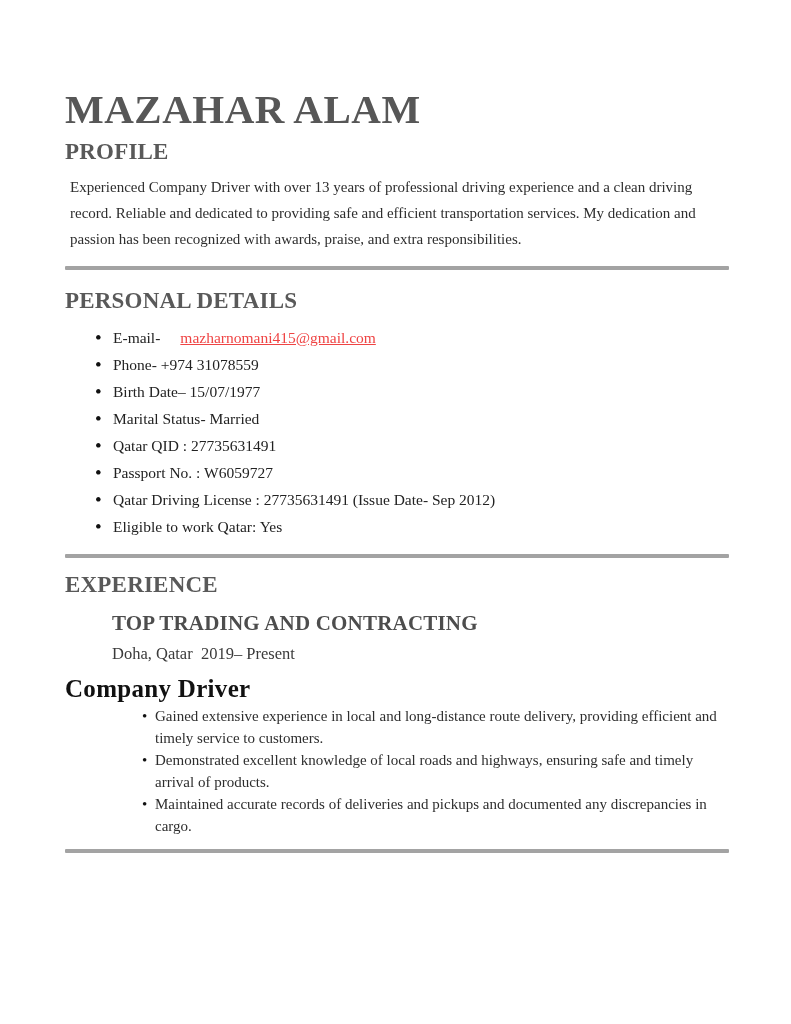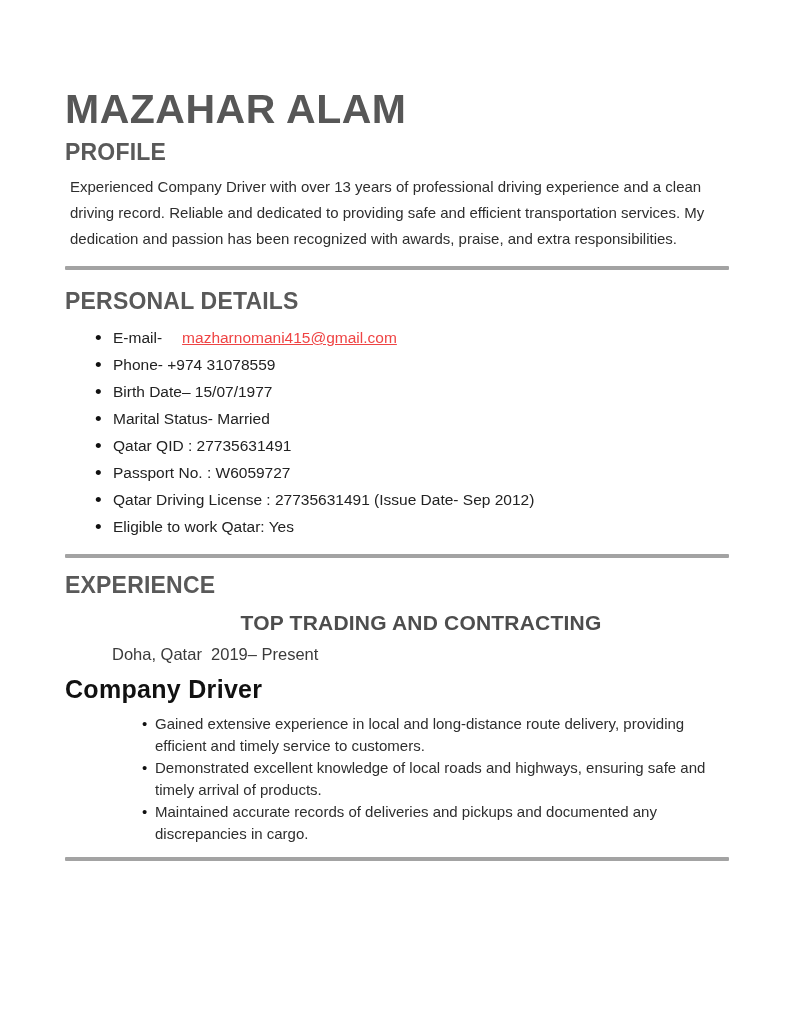--- a/index.html
+++ b/index.html
@@ -5,20 +5,21 @@
   * { margin: 0; padding: 0; box-sizing: border-box; }
   html, body { background: #ffffff; }
   body {
     width: 791px; height: 1024px;
     font-family: "Liberation Sans", "DejaVu Sans", sans-serif;
     overflow: hidden;
   }
   .page {
     width: 791px; height: 822px;
     padding: 86px 61px 0 65px;
+    font-family: Liberation Serif, serif;
   }
   .name {
     font-size: 41px; font-weight: 700; color: #575757;
     letter-spacing: 0.5px; line-height: 46px;
   }
   .section-heading {
     font-size: 23px; font-weight: 700; color: #595959;
     line-height: 26px; letter-spacing: 0.2px;
   }
   .profile-heading { margin-top: 7px; }
@@ -50,33 +51,33 @@
     font-size: 19px; color: #111111;
   }
   .email-link {
     color: #ef4444; text-decoration: underline; cursor: pointer;
     margin-left: 20px;
   }
   .exp-heading { margin-top: 14px; }
   .company-name {
     margin: 13px 0 0 47px;
     font-size: 21px; font-weight: 700; color: #4d4d4d;
-    letter-spacing: 0.2px; line-height: 24px; text-align: center;
+    letter-spacing: 0.2px; line-height: 24px;
   }
   .location-dates {
     margin: 8px 0 0 47px;
     font-size: 16.5px; color: #3b3b3b; line-height: 22px;
     white-space: pre-wrap;
   }
   .job-title {
     margin-top: 10px;
     font-size: 25px; font-weight: 700; color: #111111;
     letter-spacing: 0.3px; line-height: 28px;
   }
-  .exp-list { margin-top: 10px; }
+  .exp-list { margin-top: 2px; }
   .exp-item {
     padding-left: 90px; text-indent: -13px;
     font-size: 15px; line-height: 22px; color: #2e2e2e;
     max-width: 665px;
   }
   .exp-item .bullet {
     display: inline-block; width: 13px; text-indent: 0;
     color: #111111;
   }
 </style>

